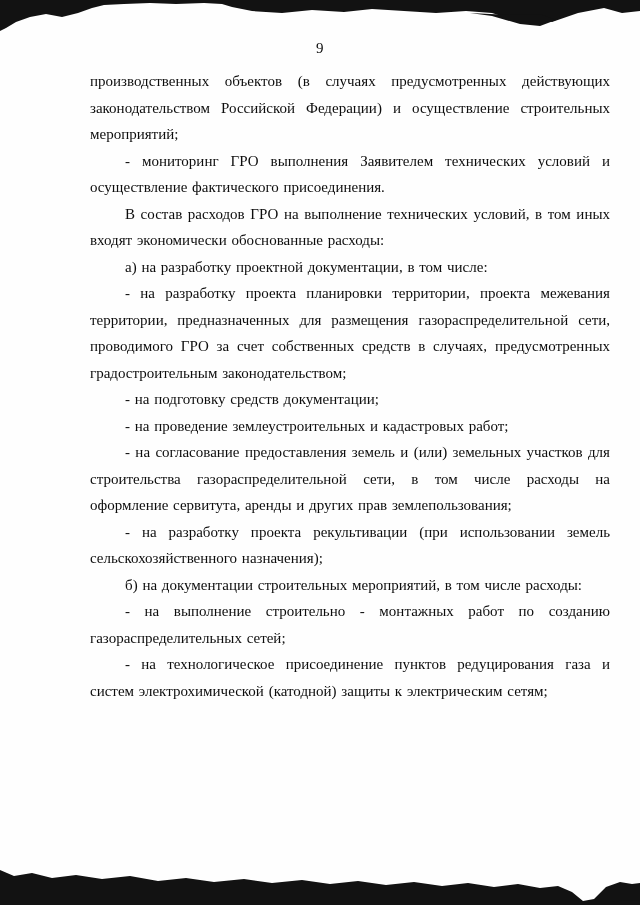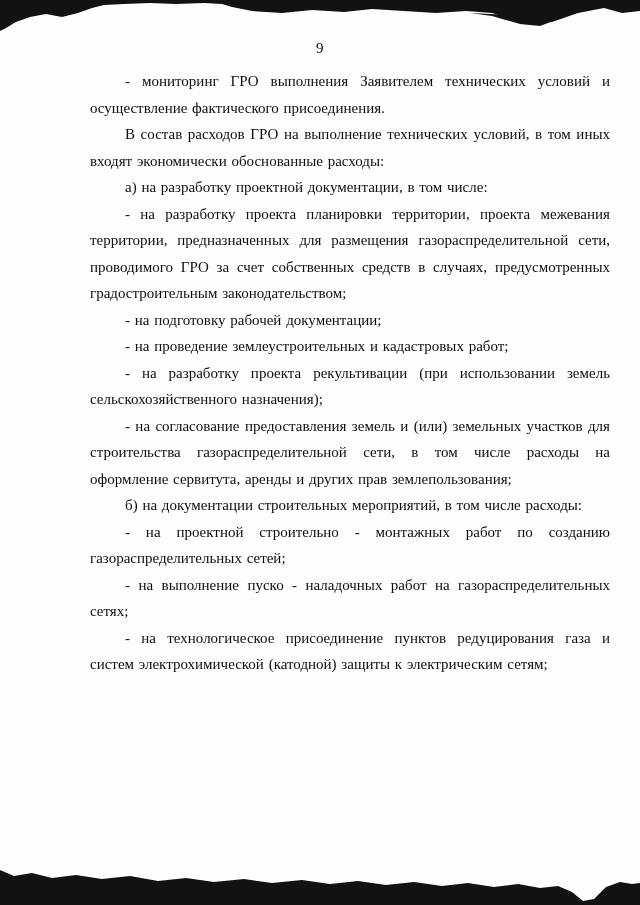--- a/index.html
+++ b/index.html
@@ -61,31 +61,31 @@
     <polygon fill="#121212" points="
       0,0 640,0 640,11 622,13 604,8 578,13 552,22 534,17 514,20 492,13
       466,11 436,13 404,11 372,9 344,12 312,10 282,13 252,11 232,7 222,4
       204,3 176,4 150,3 124,4 104,5 92,8 78,13 62,17 46,14 30,17 16,22 6,28 0,31"></polygon>
     <polygon fill="#121212" points="470,13 492,16 520,24 540,26 556,20 540,14 510,15"></polygon>
   </svg>
 
   <div class="page-number">9</div>
 
   <div class="content">
+    <p class="no-indent">производственных объектов (в случаях предусмотренных действующих законодательством Российской Федерации) и осуществление строительных мероприятий;</p>
     <p>- мониторинг ГРО выполнения Заявителем технических условий и осуществление фактического присоединения.</p>
     <p>В состав расходов ГРО на выполнение технических условий, в том иных входят экономически обоснованные расходы:</p>
     <p>а) на разработку проектной документации, в том числе:</p>
     <p>- на разработку проекта планировки территории, проекта межевания территории, предназначенных для размещения газораспределительной сети, проводимого ГРО за счет собственных средств в случаях, предусмотренных градостроительным законодательством;</p>
-    <p>- на подготовку рабочей документации;</p>
+    <p>- на подготовку средств документации;</p>
     <p>- на проведение землеустроительных и кадастровых работ;</p>
+    <p>- на согласование предоставления земель и (или) земельных участков для строительства газораспределительной сети, в том числе расходы на оформление сервитута, аренды и других прав землепользования;</p>
     <p>- на разработку проекта рекультивации (при использовании земель сельскохозяйственного назначения);</p>
-    <p>- на согласование предоставления земель и (или) земельных участков для строительства газораспределительной сети, в том числе расходы на оформление сервитута, аренды и других прав землепользования;</p>
     <p>б) на документации строительных мероприятий, в том числе расходы:</p>
-    <p>- на проектной строительно - монтажных работ по созданию газораспределительных сетей;</p>
-    <p>- на выполнение пуско - наладочных работ на газораспределительных сетях;</p>
+    <p>- на выполнение строительно - монтажных работ по созданию газораспределительных сетей;</p>
     <p>- на технологическое присоединение пунктов редуцирования газа и систем электрохимической (катодной) защиты к электрическим сетям;</p>
   </div>
 
   <svg class="edge-artifact edge-bottom" viewBox="0 0 640 45" preserveAspectRatio="none" aria-hidden="true">
     <polygon fill="#121212" points="
       0,45 0,10 14,16 32,13 52,18 76,15 102,19 130,16 158,21 186,18
       214,22 244,19 272,23 302,20 330,24 358,21 386,25 414,22 442,26
       468,23 494,27 518,24 540,28 558,26 572,32 583,41 594,39 606,27
       620,22 632,24 640,23 640,45"></polygon>
     <polygon fill="#121212" points="612,42 626,40 640,41 640,45 612,45"></polygon>

